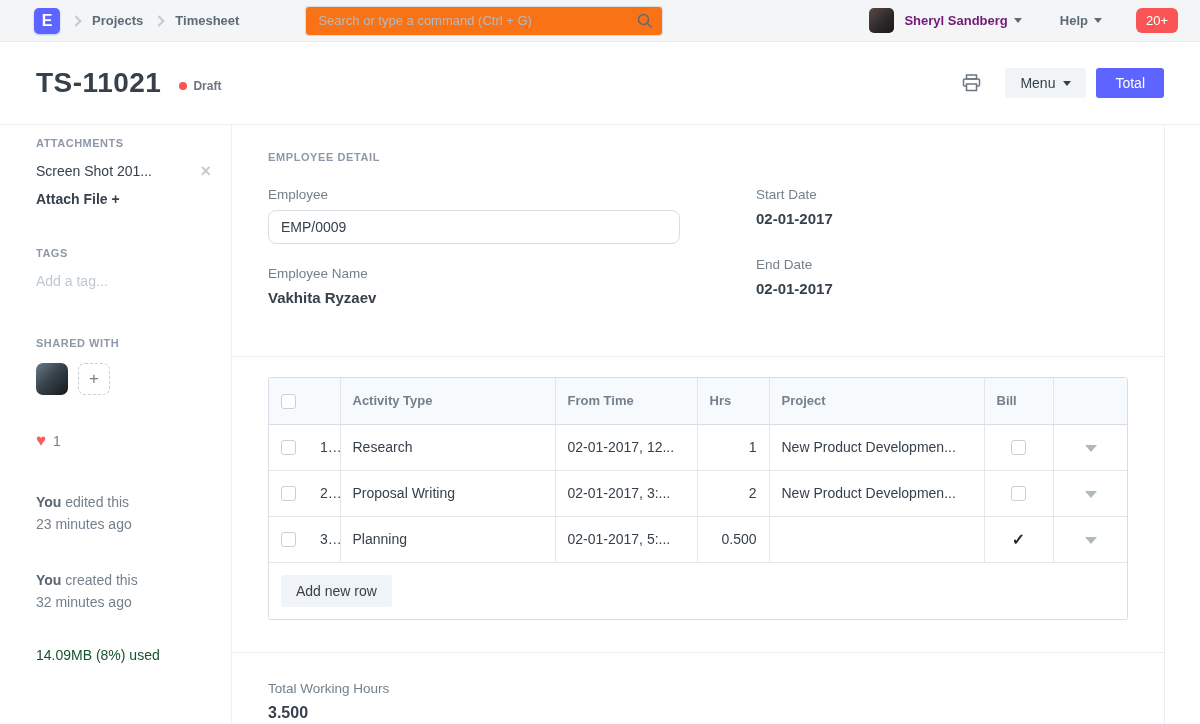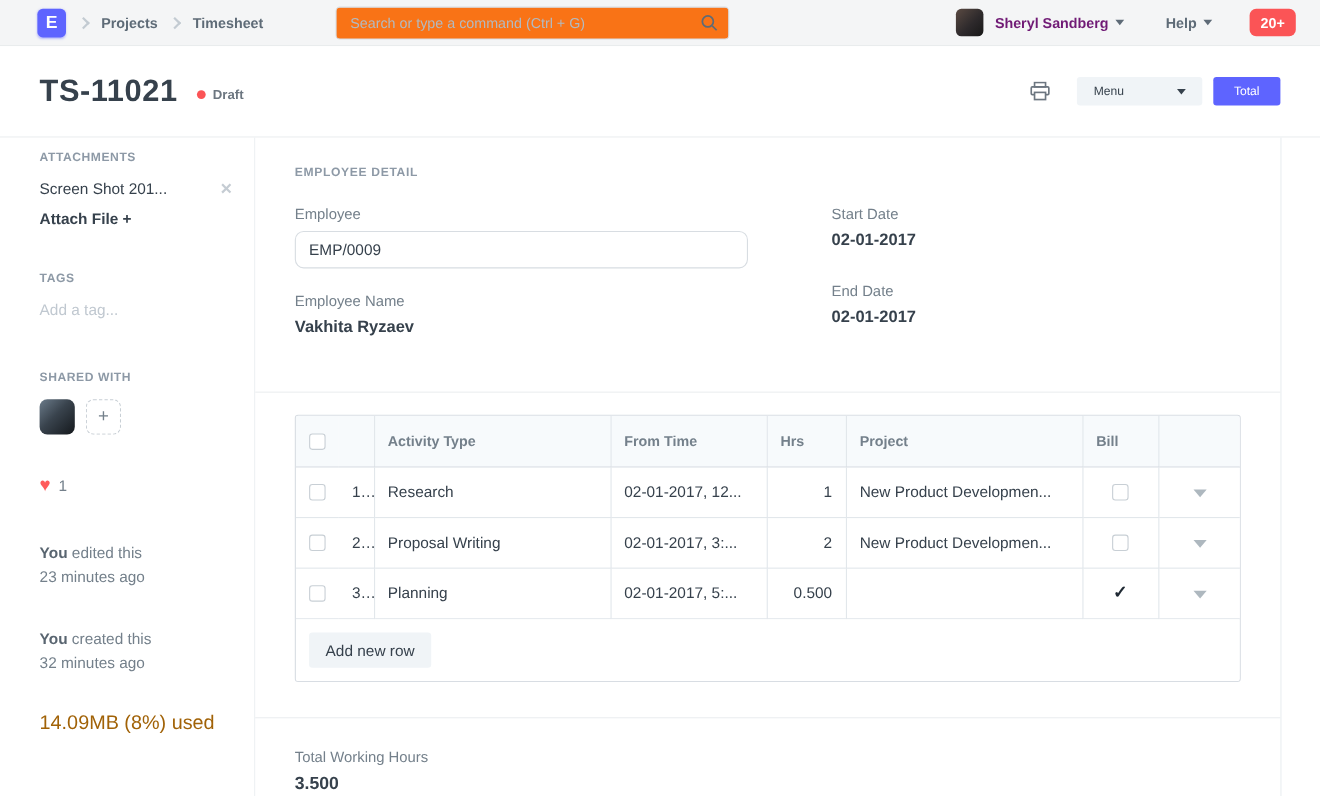--- a/index.html
+++ b/index.html
@@ -21,34 +21,34 @@
                 font-family:"Liberation Sans", sans-serif; }
   .nav-search::placeholder { color:#b2bac1; }
   .search-icon { position:absolute; right:10px; top:7px; }
   .nav-right { margin-left:auto; display:flex; align-items:center; }
   .avatar-sm { width:25px; height:25px; border-radius:5px;
                background:linear-gradient(135deg,#5a4a42 0%,#2e2a2c 55%,#171717 100%); }
   .user-name { font-size:13px; font-weight:bold; color:#701a75; margin:0 6px 0 10px; cursor:pointer; }
   .caret { width:0; height:0; border-left:4px solid transparent; border-right:4px solid transparent;
            border-top:5px solid #5e6b77; display:inline-block; }
   .help { font-size:13px; font-weight:bold; color:#5e6b77; margin:0 6px 0 38px; cursor:pointer; }
-  .badge { background:#fb5456; color:#fff; font-size:13px; font-weight:bold; border-radius:6px;
+  .badge { background:#fb5456; color:#fff; font-size:13px; font-weight:normal; border-radius:6px;
            padding:5px 10px; margin-left:34px; cursor:pointer; }
 
   
   .page-head { height:83px; background:#fff; border-bottom:1px solid #ebeef0;
                display:flex; align-items:center; padding:0 36px; }
   .doc-title { font-size:28px; font-weight:bold; color:#36414c; letter-spacing:.5px; }
   .status { display:flex; align-items:center; margin-left:18px; margin-top:6px; }
   .status-dot { width:8px; height:8px; border-radius:50%; background:#fb5456; margin-right:6px; }
   .status-text { font-size:12px; font-weight:bold; color:#6c7680; }
   .head-actions { margin-left:auto; display:flex; align-items:center; }
   .icon-btn { cursor:pointer; margin-right:24px; display:flex; }
-  .btn { border:none; border-radius:3px; font-size:11px; padding:7px 15px; cursor:pointer;
-         font-family:"Liberation Sans", sans-serif;gap:40px; }
+  .btn { border:none; border-radius:3px; font-size:14px; padding:7px 15px; cursor:pointer;
+         font-family:"Liberation Sans", sans-serif; }
   .btn-default { background:#f0f4f7; color:#36414c; margin-right:10px; display:flex; align-items:center; }
   .btn-default .caret { border-top-color:#36414c; margin-left:8px; }
   .btn-primary { background:#5e64ff; color:#fff; padding:7px 19px; }
 
   
   .body-wrap { display:flex; height:599px; }
   .sidebar { width:232px; border-right:1px solid #eef1f3; padding:12px 20px 0 36px; flex-shrink:0; }
   .main { width:933px; border-right:1px solid #eaeef1; }
 
   
@@ -62,21 +62,21 @@
   .avatar-md { width:32px; height:32px; border-radius:7px;
                background:linear-gradient(135deg,#6b7b8a 0%,#39434d 45%,#14181c 100%); cursor:pointer; }
   .share-add { width:32px; height:32px; border-radius:7px; border:1px dashed #c8cfd5; color:#74808b;
                font-size:17px; display:flex; align-items:center; justify-content:center;
                margin-left:10px; cursor:pointer; background:#fff; }
   .like-row { display:flex; align-items:center; margin-bottom:40px; }
   .heart { color:#ff5b5b; font-size:17px; margin-right:7px; cursor:pointer; }
   .like-count { font-size:14px; color:#74808b; }
   .activity { font-size:14px; color:#74808b; line-height:22px; margin-bottom:34px; }
   .activity b { color:#596570; }
-  .storage { font-size:18px; color:#a16207; margin-top:24px; }
+  .storage { font-size:14px; color:#14532d; margin-top:24px; }
 
   
   .section { padding:26px 36px 28px; }
   .section + .section { border-top:1px solid #ebeef0; }
   .section-title { font-size:11px; font-weight:bold; letter-spacing:.6px; color:#8d99a6; margin-bottom:24px; }
   .field-grid { display:flex; }
   .col-left { width:412px; margin-right:76px; }
   .col-right { flex:1; }
   .field { margin-bottom:22px; }
   .f-label { font-size:13.5px; color:#74808b; margin-bottom:8px; }

